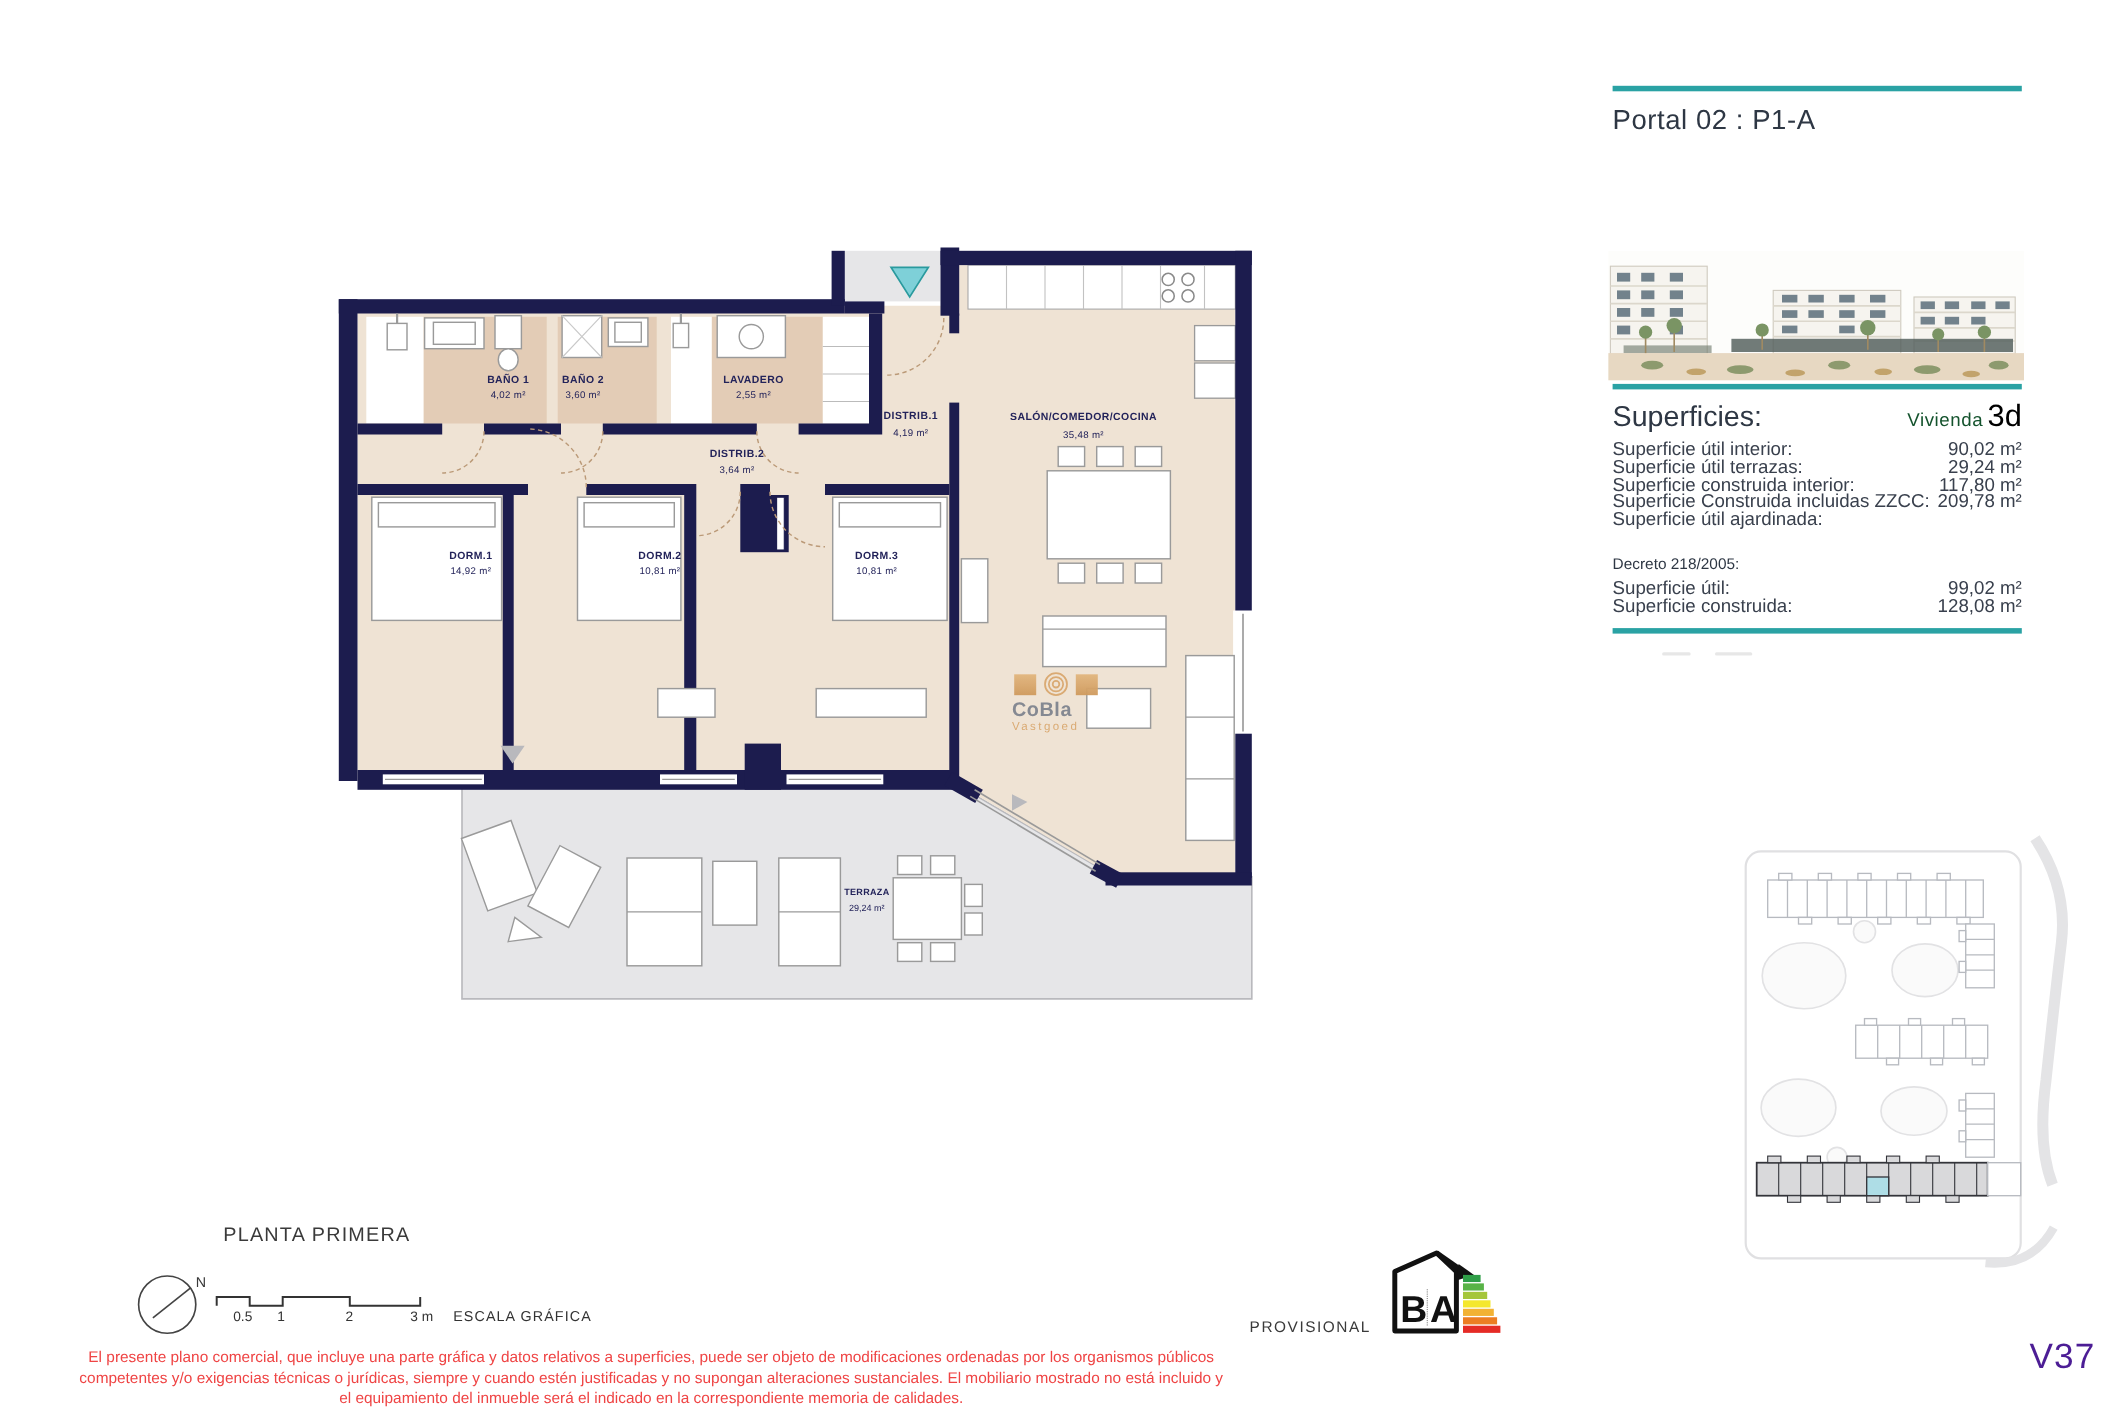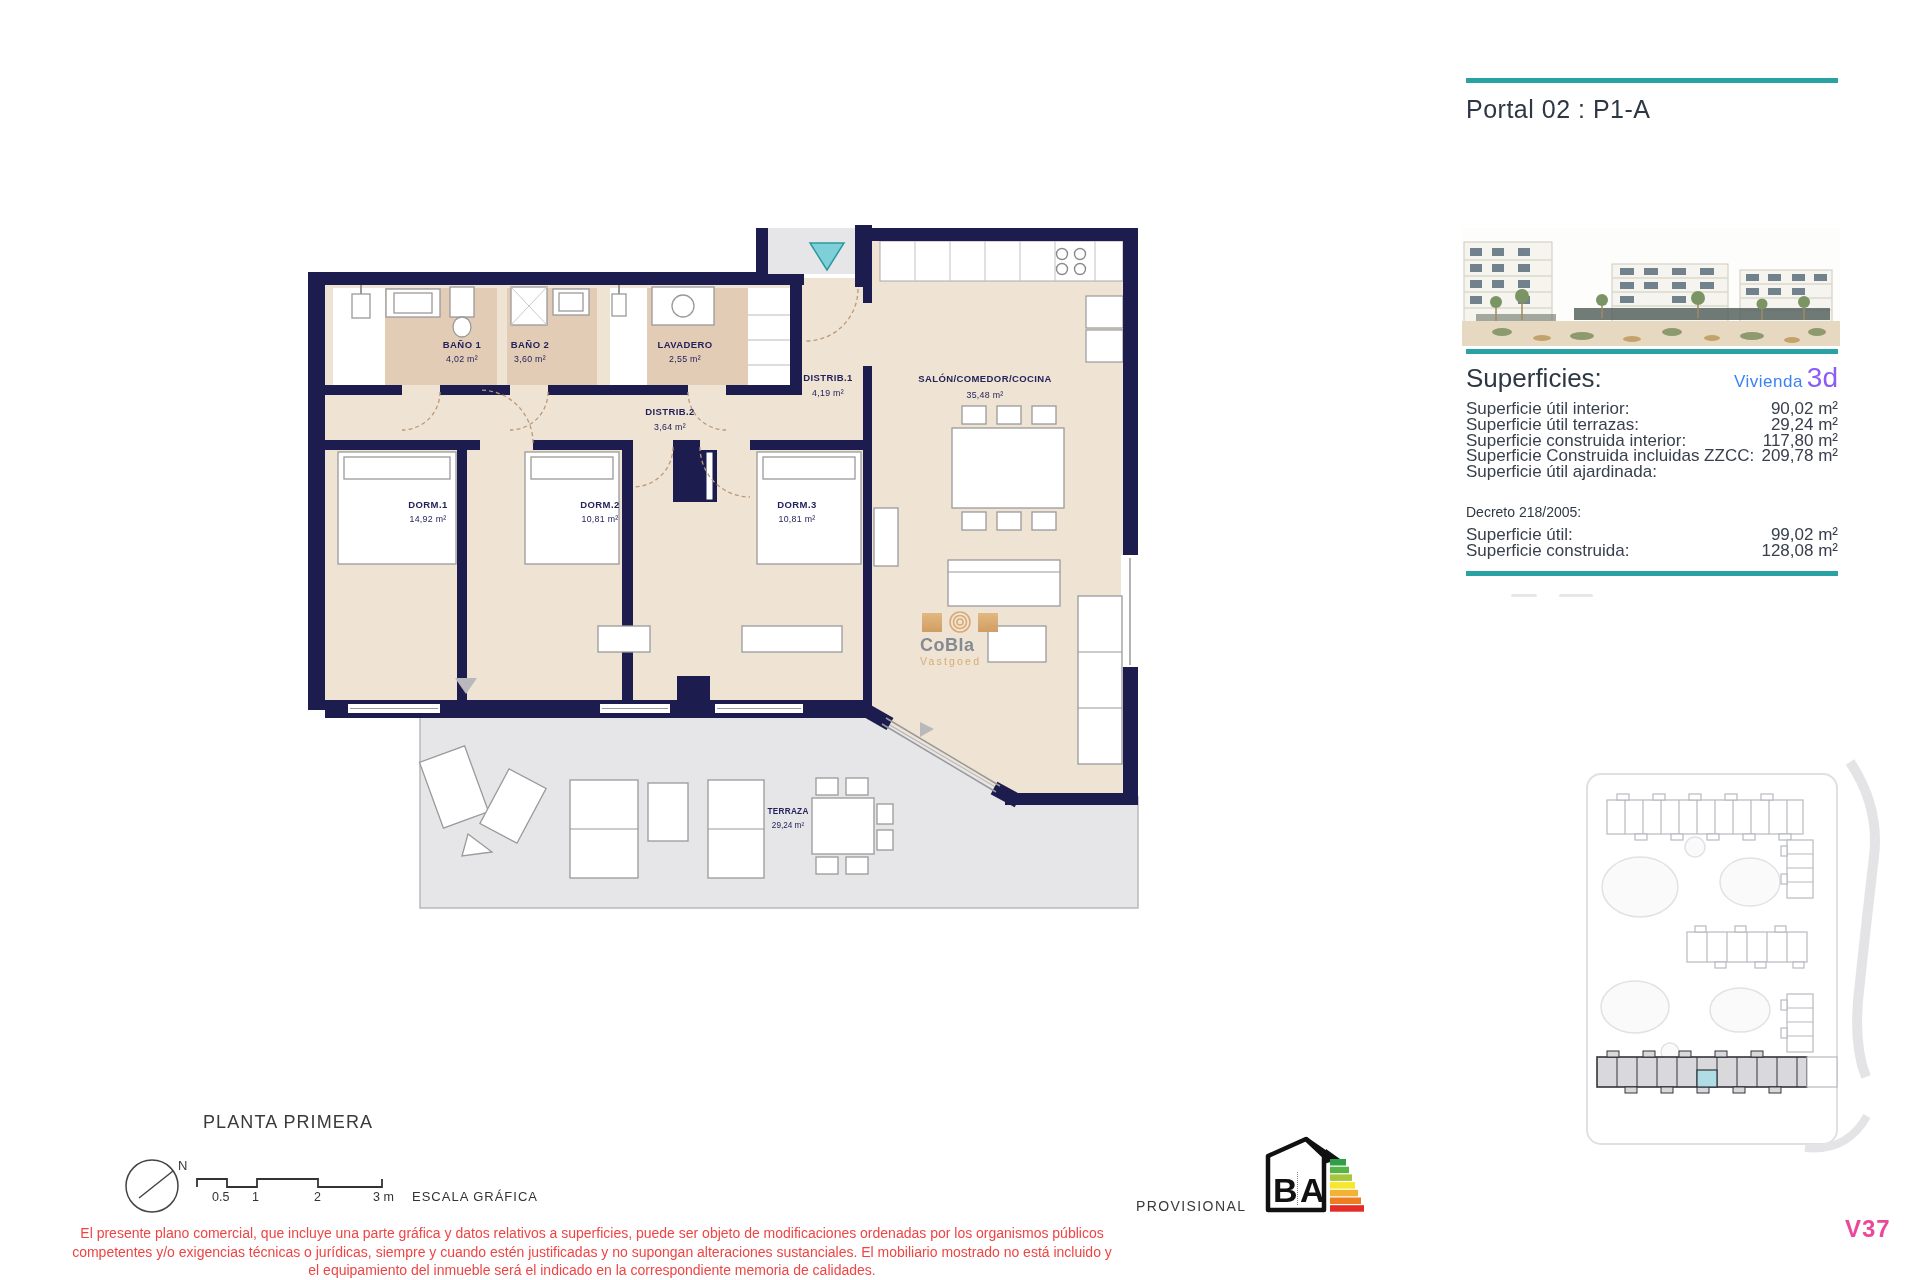--- a/index.html
+++ b/index.html
@@ -4,28 +4,28 @@
 <style>
   html,body{margin:0;padding:0;}
   body{
     width:1920px;height:1280px;position:relative;background:#ffffff;
     font-family:"Liberation Sans",sans-serif;overflow:hidden;color:#2e3744;
   }
   .abs{position:absolute;}
   .teal-line{background:#2aa2a4;height:4.5px;width:372px;}
   .portal-title{font-size:25px;letter-spacing:.5px;font-weight:500;color:#2e3744;margin-top:12px;}
   .panel-title{font-size:26px;font-weight:500;color:#2e3744;}
-  .viv-label{font-size:17px;color:#3b82f6;font-weight:500;letter-spacing:.5px;}
-  .viv-code{font-size:28px;color:#8b5cf6;font-weight:500;margin-left:4px;}
+  .viv-label{font-size:17px;color:#14532d;font-weight:500;letter-spacing:.5px;}
+  .viv-code{font-size:28px;color:#000000;font-weight:500;margin-left:4px;}
   .spec-row{display:flex;justify-content:space-between;font-size:17px;color:#39404d;line-height:15.8px;}
   .spec-row .val{text-align:right;}
   .decreto-title{font-size:14px;font-weight:500;color:#2e3744;margin-bottom:7px;}
   .small-caps-label{font-size:18px;letter-spacing:1.1px;color:#3a3a3a;}
   .disclaimer{font-size:14px;line-height:1.33;color:#ef4444;text-align:center;}
-  .v-code{font-size:24px;font-weight:700;color:#ec4899;letter-spacing:1px;}
+  .v-code{font-size:32px;font-weight:400;color:#4c1d95;letter-spacing:1px;}
   .provisional{font-size:14px;letter-spacing:1.4px;color:#3a3a3a;}
   .wm{opacity:.95;width:90px;}
   .wm-logo-row{display:flex;align-items:center;gap:3px;margin-left:2px;}
   .wm-sq{width:20px;height:19px;background:linear-gradient(180deg,#e2b67e,#cf9a5d);}
   .wm-name{font-size:18px;font-weight:700;color:#80858f;letter-spacing:.5px;margin-top:1px;}
   .wm-sub{font-size:10.5px;color:#d9a86f;letter-spacing:2.2px;margin-top:-1px;}
   .artifact{background:#d4d4d4;height:3px;border-radius:2px;opacity:.55;display:inline-block;}
   svg{font-family:"Liberation Sans",sans-serif;}
   svg text.rlabel{font-size:9.5px;font-weight:700;letter-spacing:.4px;fill:#23235a;text-anchor:middle;}
   svg text.rarea{font-size:8.8px;font-weight:400;letter-spacing:.3px;fill:#23235a;text-anchor:middle;}

